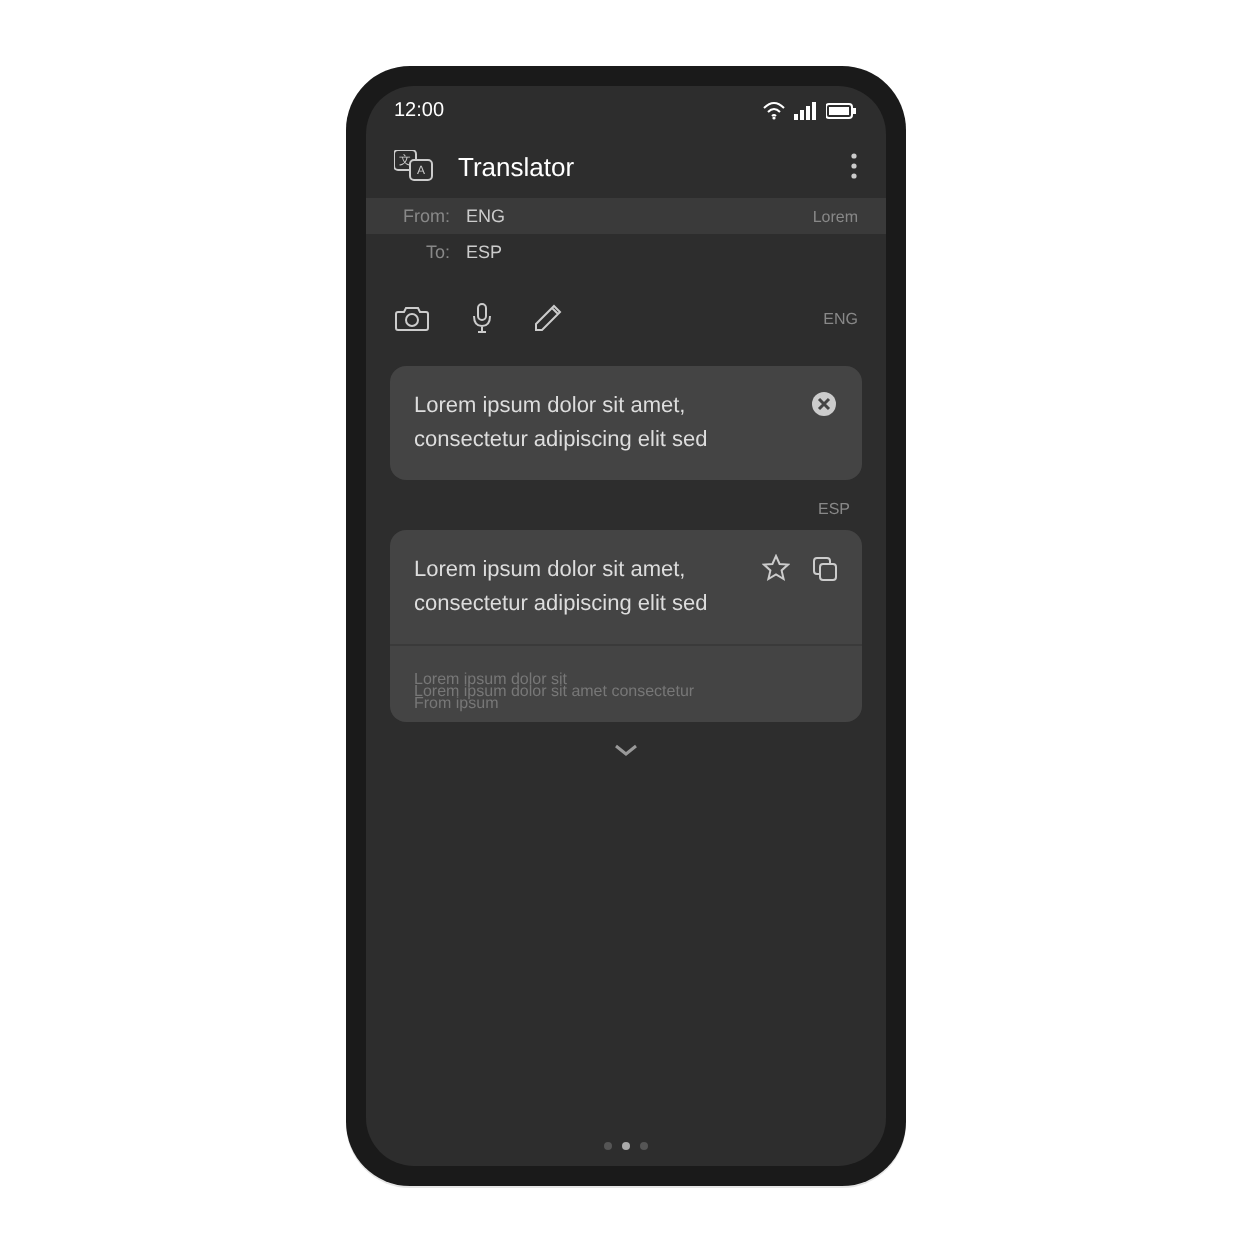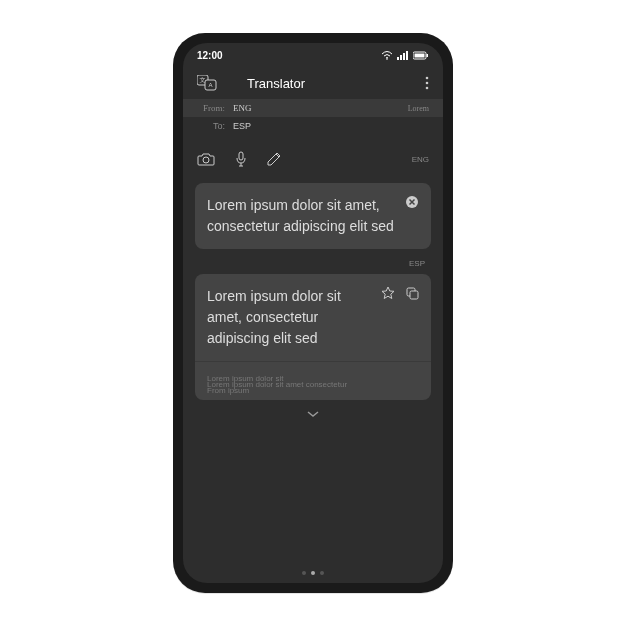--- a/index.html
+++ b/index.html
@@ -31,39 +31,39 @@
   flex-direction: column;
   color: #fff;
 }
 .status-bar {
   height: 24px;
   display: flex;
   align-items: center;
   justify-content: space-between;
   padding: 0 14px;
   font-size: 10px;
-  font-weight: 700;
+  font-weight: 400;
 }
 .status-icons { display: flex; gap: 4px; align-items: center; }
 .header {
   display: flex;
   align-items: center;
   padding: 8px 14px;
-  gap: 24px;
+  gap: 6px;
 }
 .app-title { font-size: 13px; font-weight: 400; flex: 1; margin-left: 6px; }
 .lang-row {
   display: flex;
   align-items: center;
   padding: 2px 14px;
   font-size: 9px;
   color: #999;
   height: 18px;
 }
-.lang-row.from-row { background: #3a3a3a; justify-content: space-between; font-family: Liberation Serif, serif; }
+.lang-row.from-row { background: #3a3a3a; justify-content: space-between; }
 .lang-row .label-group { display: flex; gap: 8px; }
 .lang-label { color: #888; width: 28px; text-align: right; }
 .lang-val { color: #ccc; font-weight: 500; }
 .change-btn { font-size: 8px; color: #888; }
 .toolbar {
   display: flex;
   align-items: center;
   padding: 10px 14px;
   gap: 20px;
   margin-top: 6px;
@@ -74,21 +74,21 @@
   background: #444;
   border-radius: 8px;
   margin: 6px 12px;
   padding: 12px;
   display: flex;
   gap: 10px;
   align-items: flex-start;
 }
 .card-text {
   flex: 1;
-  font-size: 14px;
+  font-size: 11px;
   line-height: 1.5;
   color: #ddd;
 }
 .card-actions {
   display: flex;
   flex-direction: column;
   gap: 10px;
   align-items: center;
 }
 .card-actions.row { flex-direction: row; }

